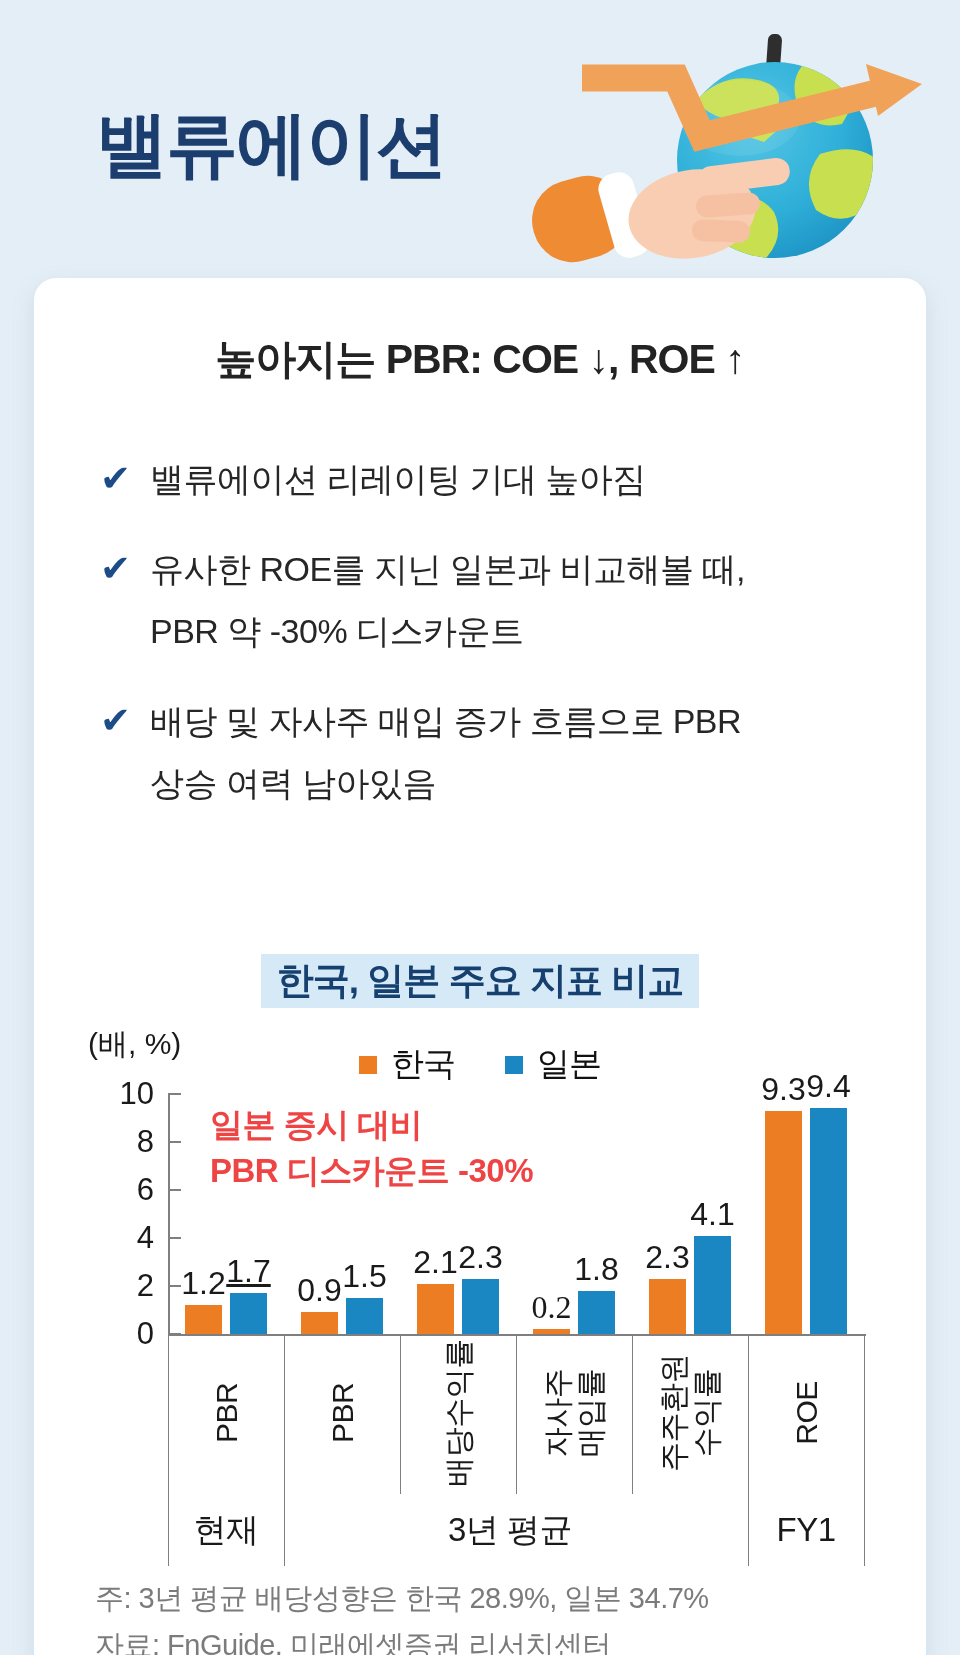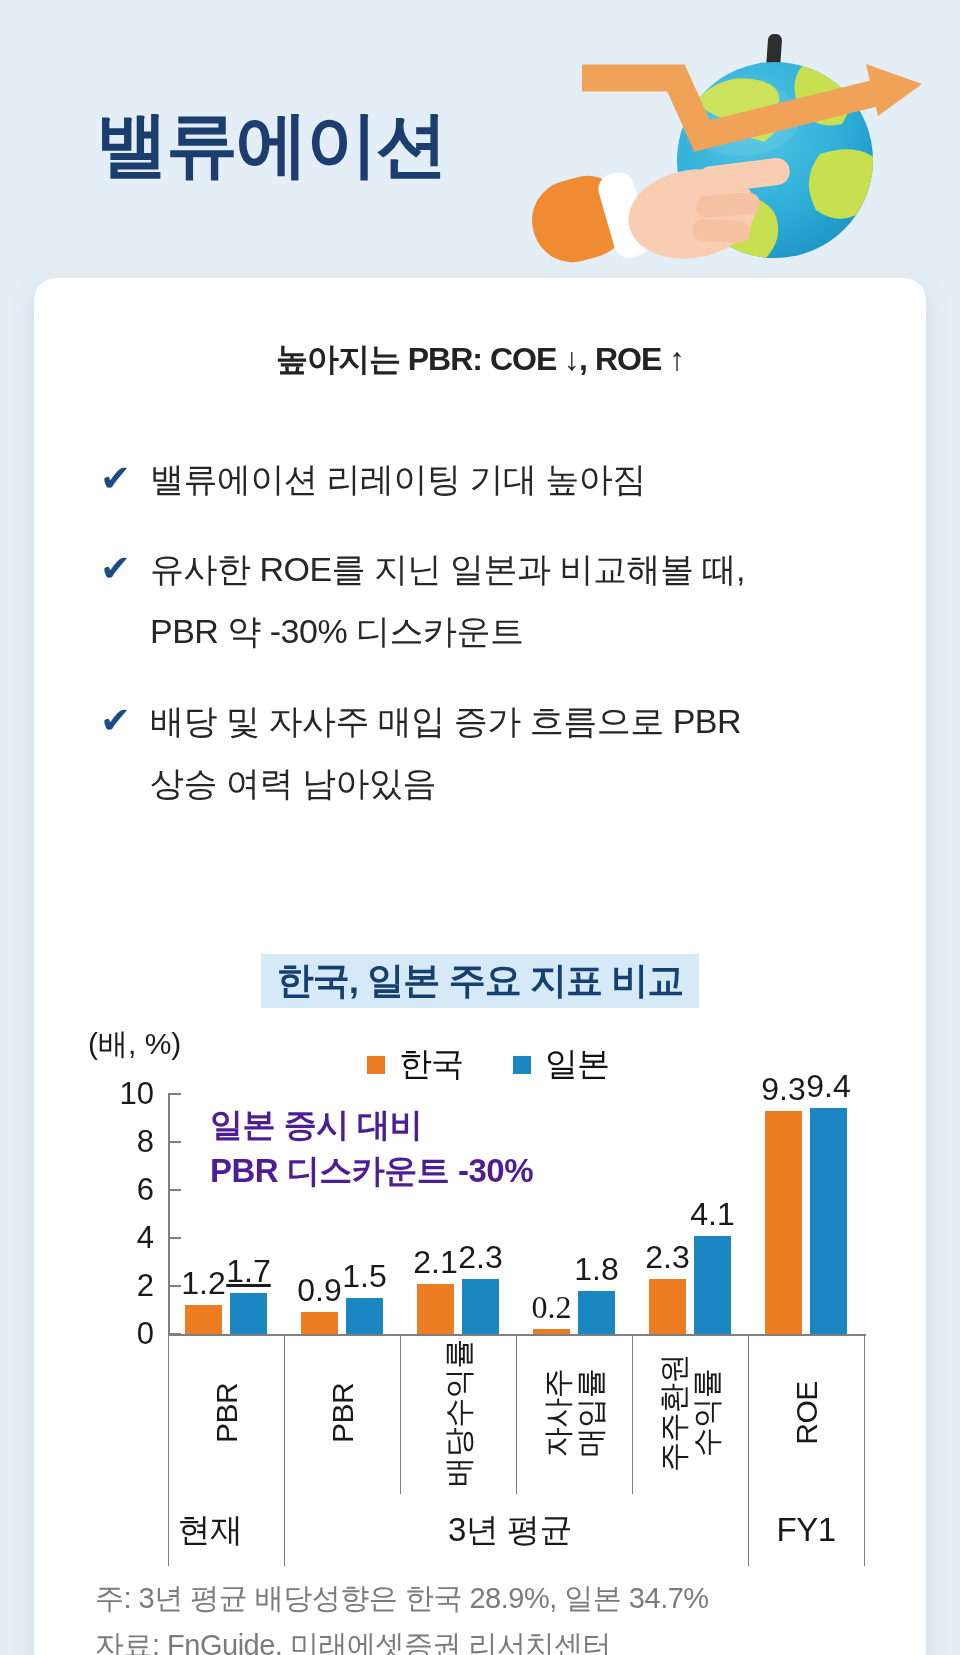--- a/index.html
+++ b/index.html
@@ -18,46 +18,46 @@
   }
   .illu{position:absolute;left:490px;top:8px;width:470px;height:262px;}
   
   .card{
     position:absolute;left:34px;top:278px;width:892px;height:1420px;
     background:#ffffff;border-radius:22px;
     box-shadow:0 8px 22px rgba(110,140,170,0.18);
   }
   .card-title{
     position:absolute;left:0;top:52px;width:892px;margin:0;
-    text-align:center;font-size:32px;line-height:58px;font-weight:800;
+    text-align:center;font-size:41px;line-height:58px;font-weight:800;
     color:#232323;letter-spacing:-1px;
   }
   
   .bullets{position:absolute;left:66px;top:170px;width:780px;}
   .bullet{display:flex;align-items:flex-start;margin-bottom:28px;}
   .check{
     flex:0 0 50px;font-size:37px;line-height:62px;color:#1c4c87;font-weight:900;
   }
   .bullet-text{font-size:34px;line-height:62px;color:#262626;font-weight:500;letter-spacing:-0.5px;}
   
   .chart-title-wrap{position:absolute;left:0;top:676px;width:892px;text-align:center;}
   .chart-title{
     display:inline-block;background:#d6e9f7;color:#16406f;
     font-size:37px;line-height:44px;font-weight:800;padding:5px 16px;letter-spacing:-1px;
   }
   
   .chart{position:absolute;left:0;top:742px;width:892px;height:540px;}
   .unit-label{position:absolute;left:54px;top:6px;font-size:30px;line-height:36px;color:#1a1a1a;}
-  .legend{position:absolute;left:0;top:22px;width:892px;display:flex;justify-content:center;align-items:center;gap:14px;padding-left:8px;}
+  .legend{position:absolute;left:0;top:22px;width:892px;display:flex;justify-content:center;align-items:center;gap:14px;}
   .legend .swatch{width:18px;height:18px;display:inline-block;}
   .legend .lg-label{font-size:33px;color:#111;letter-spacing:-1px;}
   .legend .gap{width:22px;}
   .annotation{
     position:absolute;left:176px;top:82px;font-size:33px;line-height:46px;
-    font-weight:800;color:#4c1d95;letter-spacing:-0.5px;white-space:pre-line;
+    font-weight:800;color:#ef4444;letter-spacing:-0.5px;white-space:pre-line;
   }
   .gline{position:absolute;background:#7f7f7f;}
   .ylab{position:absolute;width:62px;text-align:right;font-size:31px;line-height:36px;color:#1a1a1a;}
   .bar{position:absolute;}
   .bar-label{position:absolute;transform:translateX(-50%);font-size:32px;line-height:36px;color:#1a1a1a;white-space:nowrap;}
   .cat-label{
     position:absolute;display:flex;align-items:center;justify-content:center;
     transform:rotate(-90deg);font-size:30px;line-height:33px;color:#1a1a1a;
     text-align:center;letter-spacing:-0.5px;white-space:pre;
   }
@@ -197,21 +197,21 @@
       <div class="bar" style="left: 776px; top: 88px; width: 37px; height: 226px; background: rgb(26, 135, 194);"></div>
       <div class="bar-label" style="left: 794.5px; top: 48px;">9.4</div>
       <div class="cat-label" style="left: 114px; top: 335px; width: 156px; height: 116px;">PBR</div>
       <div class="cat-label" style="left: 230px; top: 335px; width: 156px; height: 116px;">PBR</div>
       <div class="cat-label" style="left: 346px; top: 335px; width: 156px; height: 116px;">배당수익률</div>
       <div class="cat-label" style="left: 462px; top: 335px; width: 156px; height: 116px;">자사주
 매입률</div>
       <div class="cat-label" style="left: 578px; top: 335px; width: 156px; height: 116px;">주주환원
 수익률</div>
       <div class="cat-label" style="left: 694px; top: 335px; width: 156px; height: 116px;">ROE</div>
-      <div class="grp-label" style="left: 118px; top: 490px; width: 116px;">현재</div>
+      <div class="grp-label" style="left: 134px; top: 490px; width: 116px;">현재</div>
       <div class="grp-label" style="left: 244px; top: 490px; width: 464px;">3년 평균</div>
       <div class="grp-label" style="left: 714px; top: 490px; width: 116px;">FY1</div>
     </div>
 
   <div class="notes">
     <p class="note-line">주: 3년 평균 배당성향은 한국 28.9%, 일본 34.7%</p>
     <p class="note-line">자료: FnGuide, 미래에셋증권 리서치센터</p>
   </div>
 </div>
 

